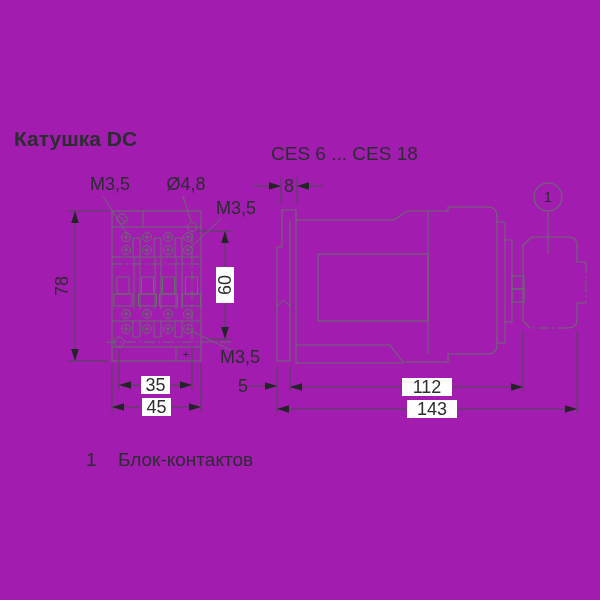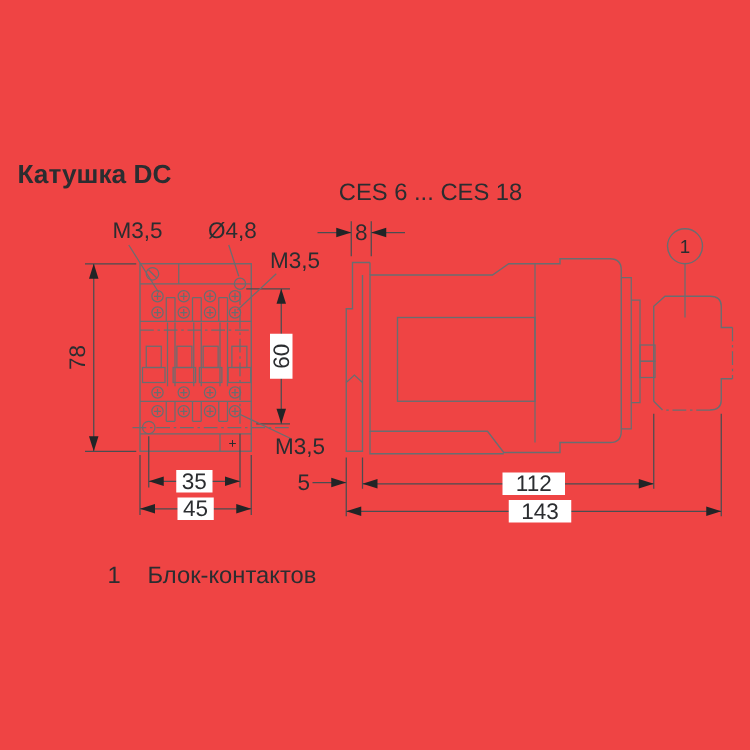--- a/index.html
+++ b/index.html
@@ -1,16 +1,16 @@
 <!DOCTYPE html>
 <html><head>
 <meta charset="utf-8">
 <style>
   html,body{margin:0;padding:0;background:#ffffff;}
-  .page{position:relative;width:600px;height:600px;background:#ef4444;overflow:hidden;
+  .page{position:relative;width:600px;height:600px;background:#a21caf;overflow:hidden;
         font-family:"Liberation Sans", sans-serif;}
   svg{position:absolute;left:0;top:0;}
   text{fill:#2b2d30;}
   .t-title{font-size:21px;font-weight:bold;}
   .t-model{font-size:19px;}
   .t-dim{font-size:18px;}
   .t-legend{font-size:19px;}
   .t-callout{font-size:15px;}
   .t-plus{font-size:11px;}
   .ln{stroke:#6a6d70;stroke-width:1.1;fill:none;}

